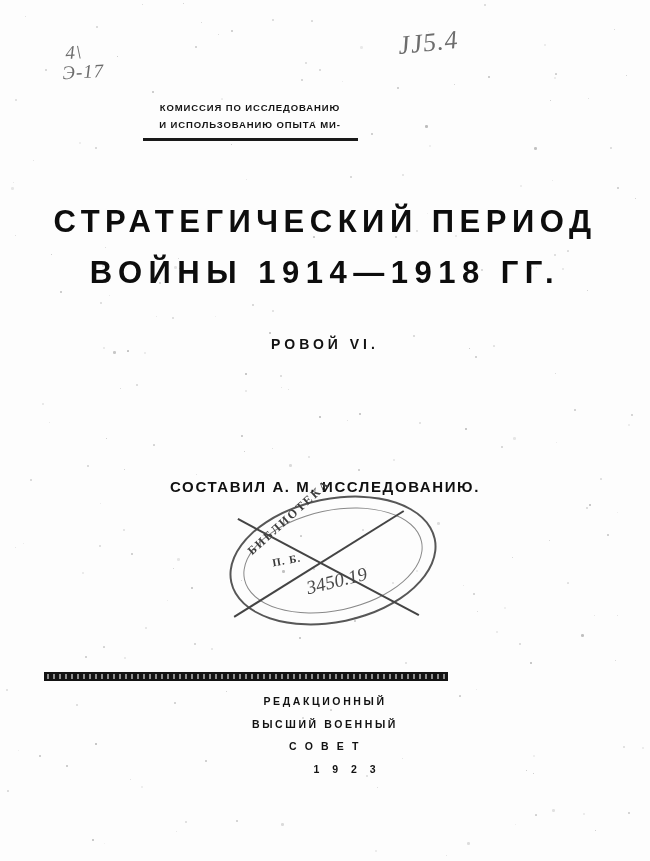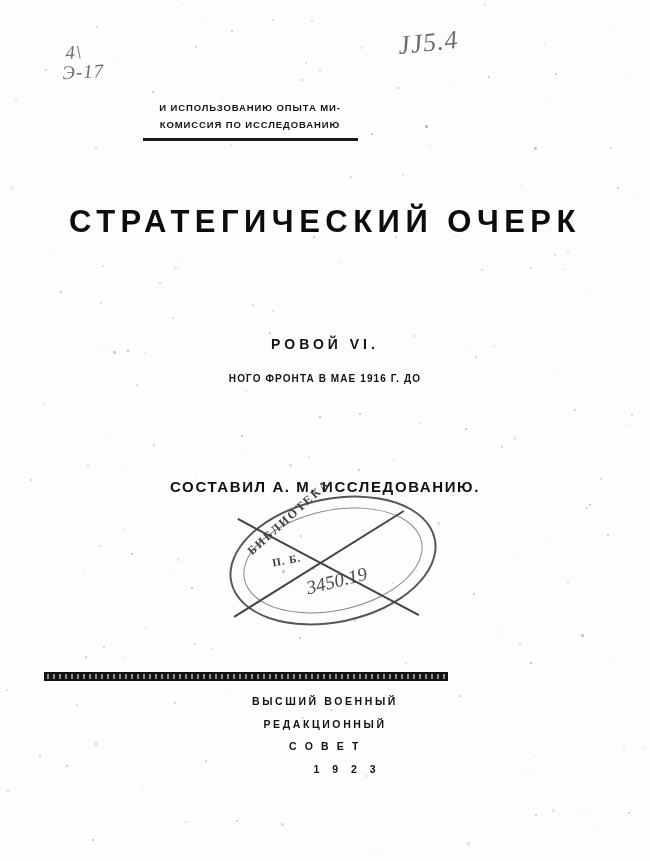--- a/index.html
+++ b/index.html
@@ -455,49 +455,49 @@
     </div>
 
   <div class="hand-mark hand-top-right">JJ5.4</div>
 
   <div class="hand-mark hand-top-left">
     <span>4\</span>
     <span class="line2">Э-17</span>
   </div>
 
   <div class="committee">
+    <div>КОМИССИЯ  ПО  ИССЛЕДОВАНИЮ</div>
     <div>И  ИСПОЛЬЗОВАНИЮ  ОПЫТА  МИ-</div>
-    <div>КОМИССИЯ  ПО  ИССЛЕДОВАНИЮ</div>
     <div class="rule"></div>
   </div>
 
   <div class="title">
-    <div>СТРАТЕГИЧЕСКИЙ ОЧЕРК</div>
+    <div>СТРАТЕГИЧЕСКИЙ ПЕРИОД</div>
+    <div class="l2">ВОЙНЫ 1914—1918 ГГ.</div>
   </div>
 
   <div class="part">РОВОЙ VI.</div>
 
   <div class="subtitle">
-    <div>НОГО  ФРОНТА  В  МАЕ  1916 Г.  ДО</div>
   </div>
 
   <div class="author">СОСТАВИЛ А. М. ИССЛЕДОВАНИЮ.</div>
 
   <div class="stamp">
     <div class="oval"></div>
     <div class="oval inner"></div>
     <div class="arc-text">БИБЛИОТЕКА</div>
     <div class="mid-text">П. Б.</div>
     <div class="num-text">3450.19</div>
     <div class="strike a"></div>
     <div class="strike b"></div>
   </div>
 
   <div class="bottom-bar"></div>
 
   <div class="imprint">
+    <div>РЕДАКЦИОННЫЙ</div>
     <div>ВЫСШИЙ  ВОЕННЫЙ</div>
-    <div>РЕДАКЦИОННЫЙ</div>
     <div>С О В Е Т</div>
     <div class="year">1 9 2 3</div>
   </div>
 
 </div>
 
 </body></html>

